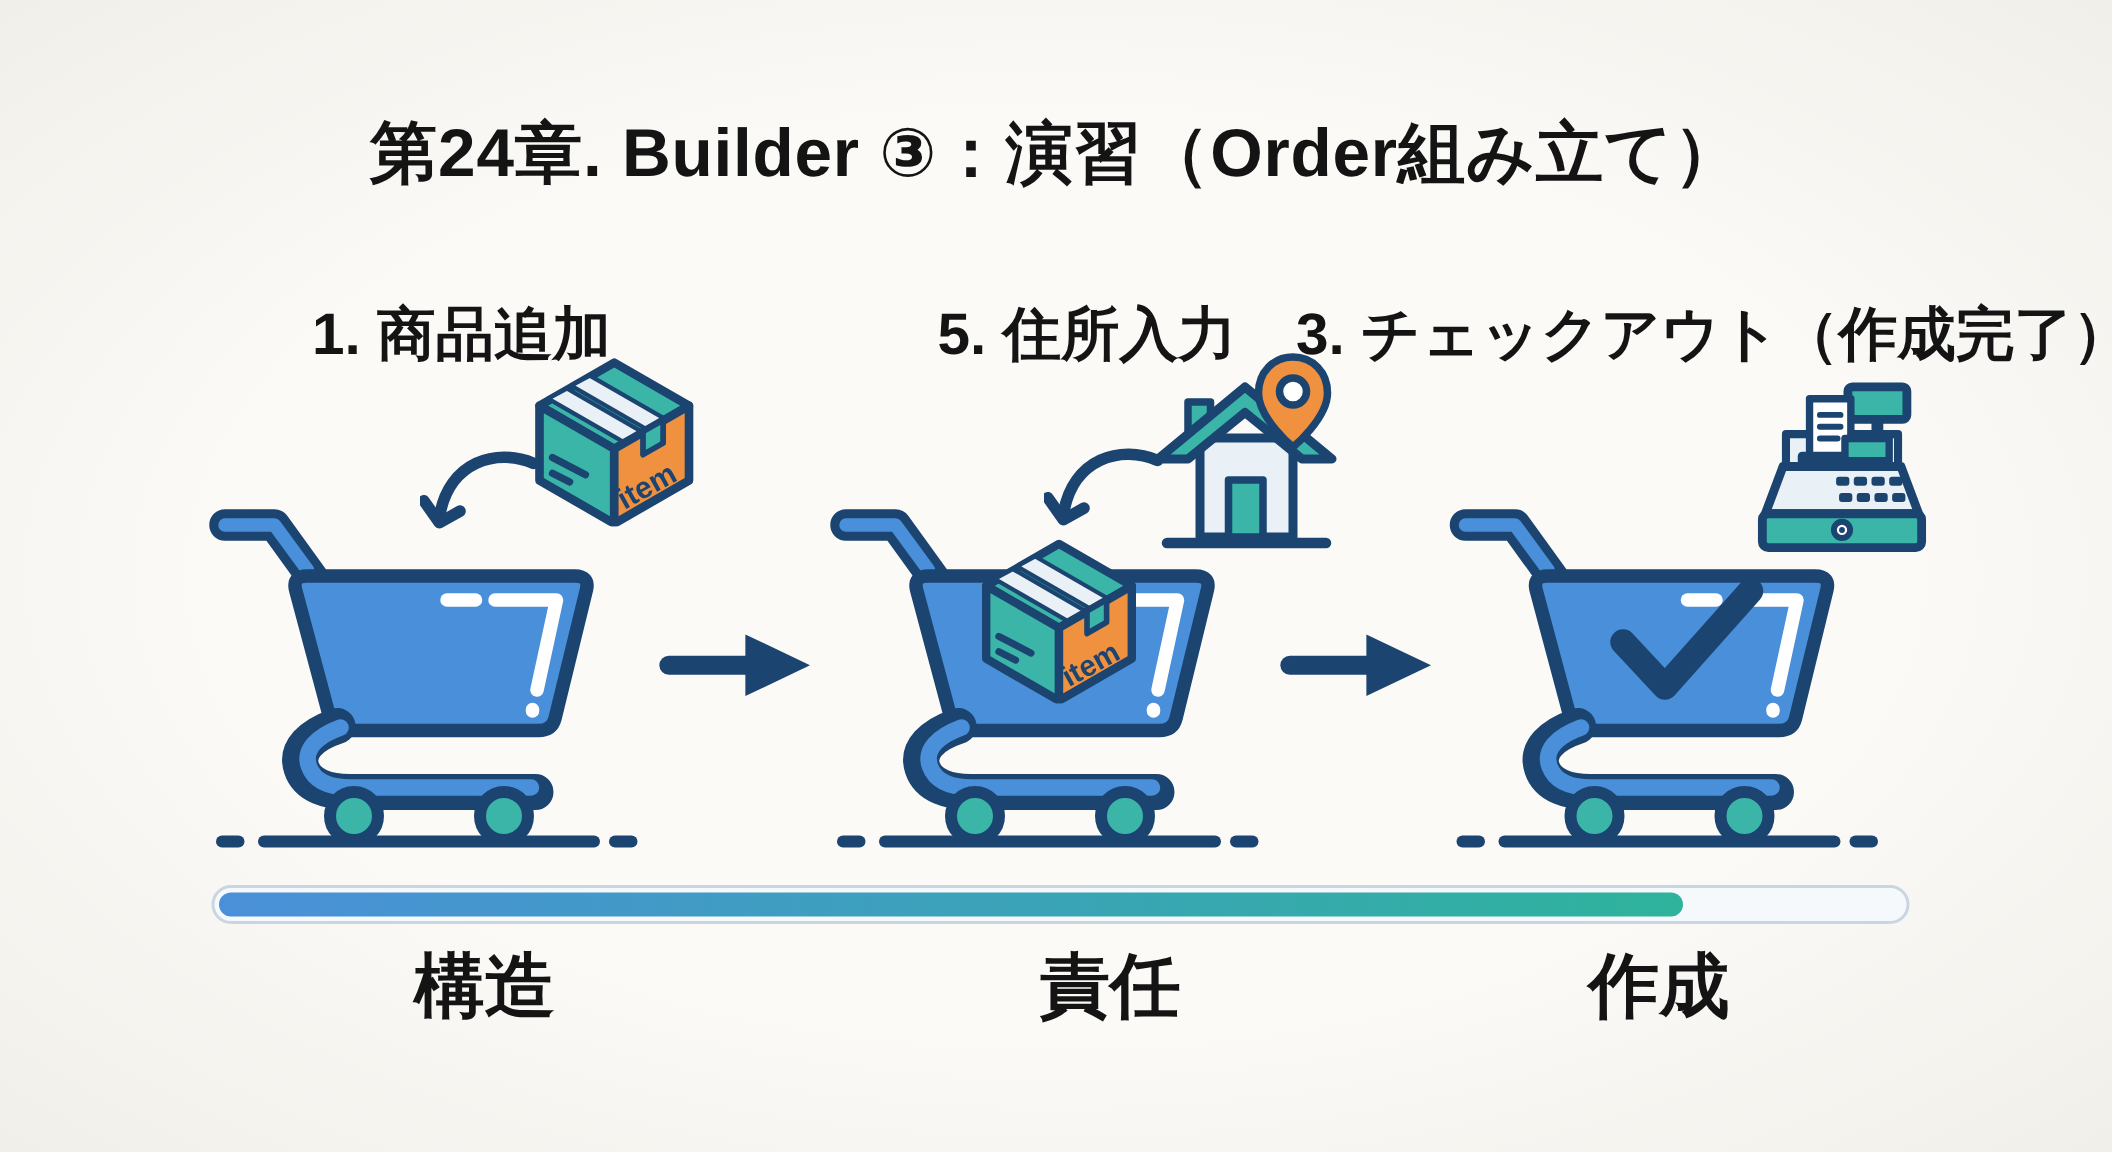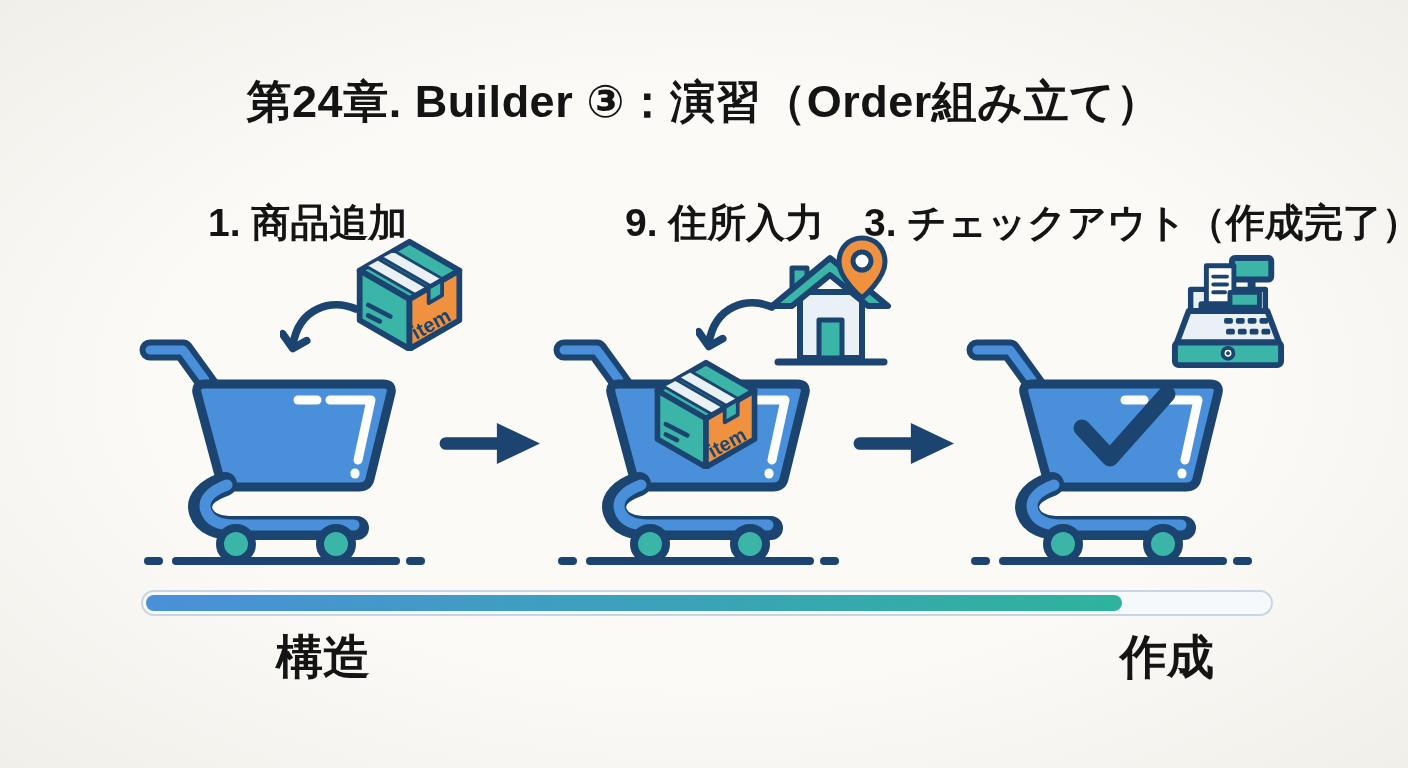--- a/index.html
+++ b/index.html
@@ -52,21 +52,21 @@
     height:100%;width:87%;border-radius:9px;
     background:linear-gradient(90deg,var(--progress_start),var(--progress_end));
   }
   .phase-label{
     position:absolute;top:626px;font-size:47px;font-weight:bold;color:var(--text);
     white-space:nowrap;
     margin-left:36px;
   }
   .phase-label.p1{left:240px;}
   .phase-label.p2{left:657px;}
-  .phase-label.p3{left:1084px;}
+  .phase-label.p3{left:1023px;}
 </style>
 </head>
 <body>
 
 <div class="canvas">
 
   <svg width="0" height="0" style="position:absolute" aria-hidden="true">
     <defs>
       <symbol id="sym-cart" viewBox="0 0 300 235">
         <g>
@@ -155,21 +155,21 @@
 
       <symbol id="sym-check" viewBox="0 0 300 235">
         <path class="o nf" stroke-width="17" d="M122,94 L150,124 L207,60"></path>
       </symbol>
     </defs>
   </svg>
 
   <h1 class="title">第24章. Builder ③：演習（Order組み立て）</h1>
 
   <div class="step-label s1">1. 商品追加</div>
-  <div class="step-label s2">9. 住所入力</div>
+  <div class="step-label s2">5. 住所入力</div>
   <div class="step-label s3">3. チェックアウト（作成完了）</div>
 
   <svg class="abs" style="left:133px;top:334px" width="300" height="235">
     <use href="#sym-cart" xlink:href="#sym-cart"></use>
   </svg>
   <svg class="abs" style="left:352px;top:236px" width="115" height="115">
     <use href="#sym-box" xlink:href="#sym-box"></use>
   </svg>
   <svg class="abs" style="left:280px;top:300px" width="86" height="78">
     <use href="#sym-curve-arrow" xlink:href="#sym-curve-arrow"></use>
@@ -204,15 +204,16 @@
   </svg>
   <svg class="abs" style="left:1169px;top:254px" width="118" height="116">
     <use href="#sym-register" xlink:href="#sym-register"></use>
   </svg>
 
   <div class="progress-track">
     <div class="progress-fill" style="width: 87%;"></div>
   </div>
 
   <div class="phase-label p1">構造</div>
+  <div class="phase-label p2">責任</div>
   <div class="phase-label p3">作成</div>
 
 </div>
 
 </body></html>

